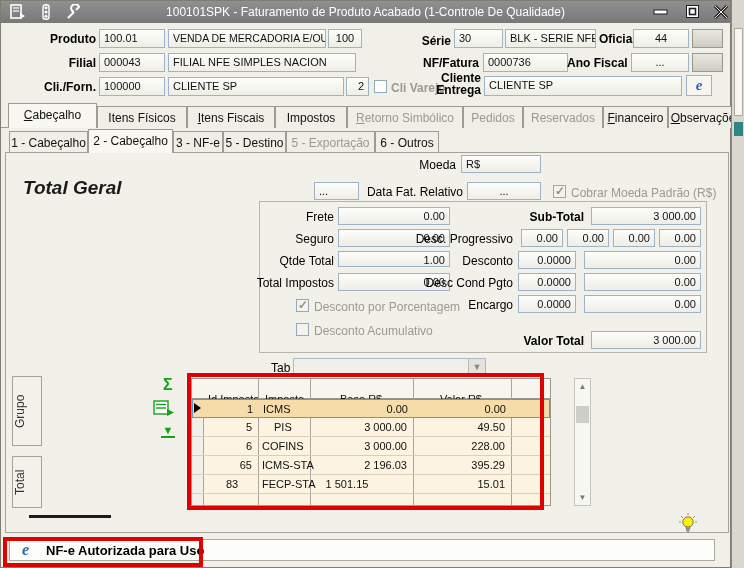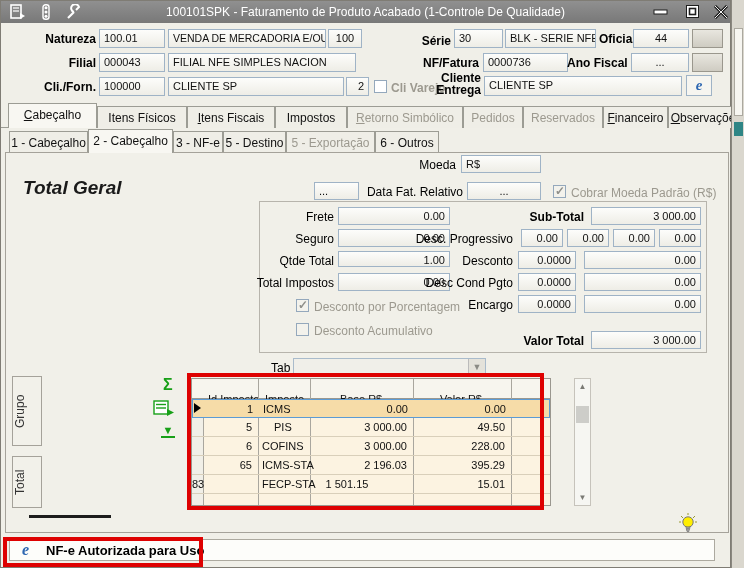--- a/index.html
+++ b/index.html
@@ -106,21 +106,21 @@
           </svg>
       </div>
       <div class="winbtn" style="left:712px">
         <svg width="16" height="14">
             <path d="M2 1 L14 13 M14 1 L2 13" stroke="#1E1E1E" stroke-width="3"></path>
             <path d="M2 1 L14 13 M14 1 L2 13" stroke="#F2F2F2" stroke-width="1"></path>
           </svg>
       </div>
     </div>
 
-    <div class="lbl b r" style="left:2px;top:31px;width:93px">Natureza</div>
+    <div class="lbl b r" style="left:2px;top:31px;width:93px">Produto</div>
     <div class="fld" style="left:98px;top:28px;width:66px;height:19px">100.01</div>
     <div class="fld" style="left:167px;top:28px;width:158px;height:19px;font-size:10.5px">VENDA DE MERCADORIA E/OU SERVI</div>
     <div class="fld ctr" style="left:327px;top:28px;width:34px;height:19px">100</div>
     <div class="lbl b r" style="left:398px;top:33px;width:52px">Série</div>
     <div class="fld" style="left:453px;top:28px;width:49px;height:19px">30</div>
     <div class="fld" style="left:504px;top:28px;width:91px;height:19px">BLK - SERIE NFE</div>
     <div class="lbl b" style="left:598px;top:31px">Oficial</div>
     <div class="fld ctr" style="left:632px;top:28px;width:56px;height:19px">44</div>
     <div class="graybtn" style="left:691px;top:28px;width:31px;height:19px"></div>
 
@@ -266,21 +266,21 @@
         <span style="left:119px;width:96px;text-align:right">3 000.00</span>
         <span style="left:222px;width:91px;text-align:right">228.00</span>
       </div>
       <div class="grow" style="top:77px">
         <span style="left:12px;width:48px;text-align:right">65</span>
         <span style="left:70px">ICMS-STA</span>
         <span style="left:119px;width:96px;text-align:right">2 196.03</span>
         <span style="left:222px;width:91px;text-align:right">395.29</span>
       </div>
       <div class="grow" style="top:96px">
-        <span style="left:0;width:48px;text-align:left">83</span>
+        <span style="left:16px;width:48px;text-align:center">83</span>
         <span style="left:70px">FECP-STA</span>
         <span style="left:107px;width:96px;text-align:center">1 501.15</span>
         <span style="left:222px;width:91px;text-align:right">15.01</span>
       </div>
     </div>
 
     <div class="sbar">
       <div class="sbtn" style="top:0">▲</div>
       <div class="sthumb"></div>
       <div class="sbtn" style="bottom:0">▼</div>

